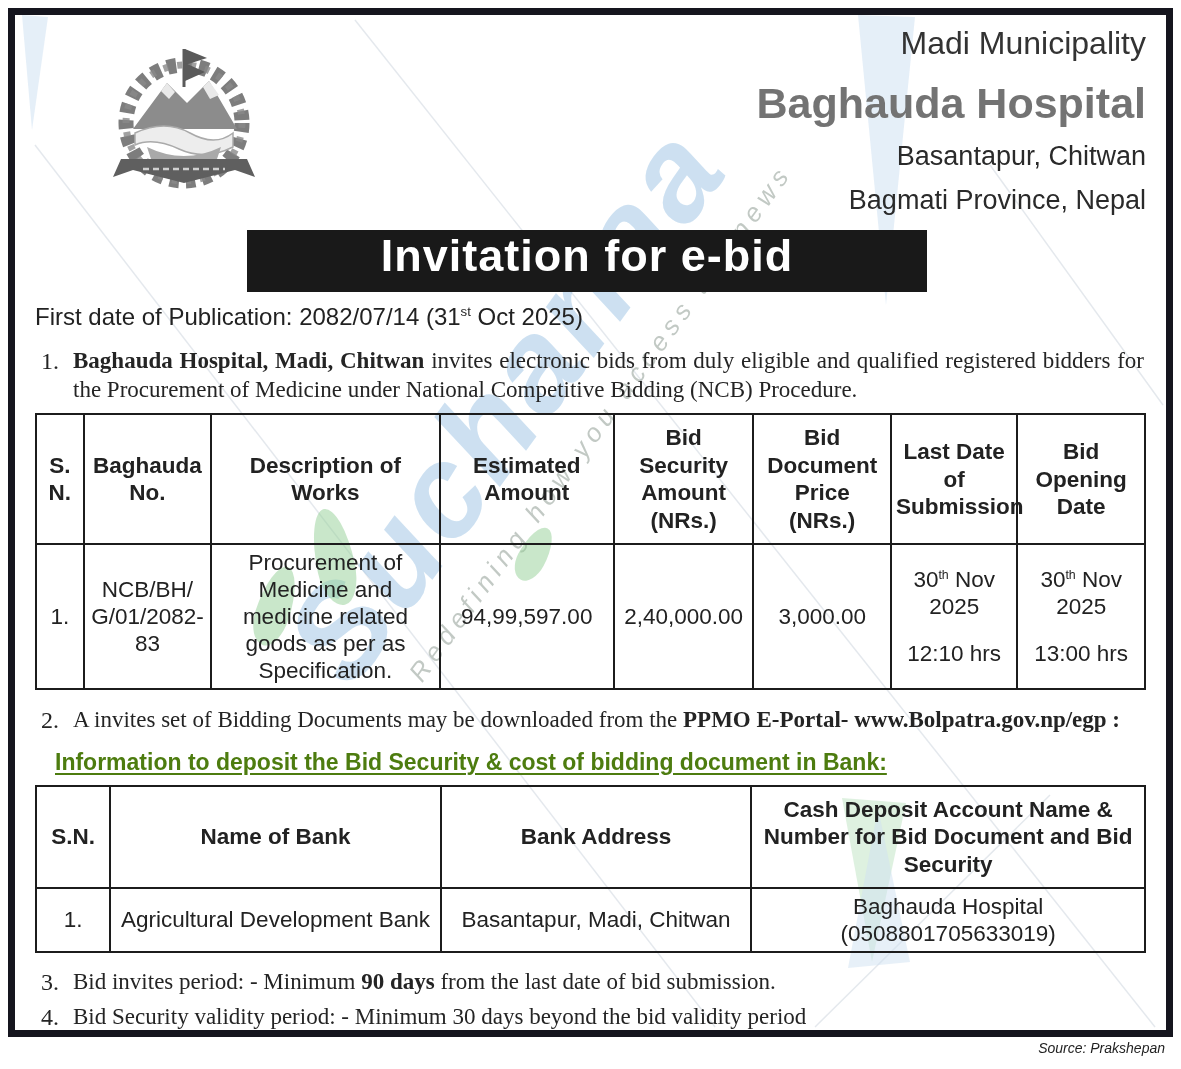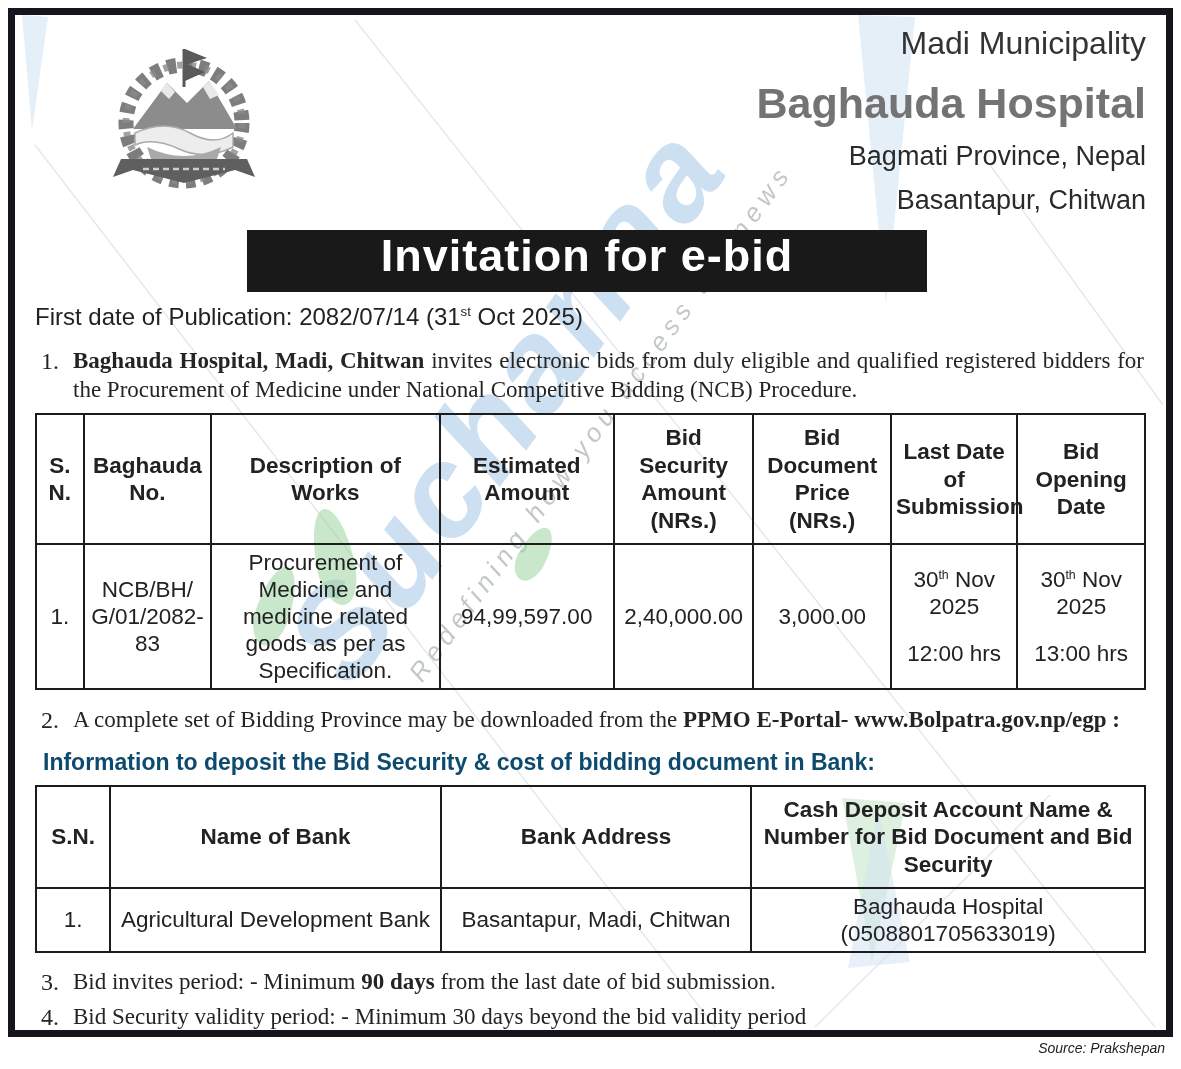--- a/index.html
+++ b/index.html
@@ -49,22 +49,22 @@
   table{border-collapse:collapse;width:100%;table-layout:fixed;}
   th,td{border:2px solid #1c1c1c;text-align:center;vertical-align:middle;color:#222;}
   th{font-weight:700;font-size:22.5px;padding:9px 4px;line-height:1.22;}
   td{font-size:22.5px;padding:4px 5px;line-height:1.2;}
   .t1{margin-top:9px;}
   .t1 tbody td{height:112px;}
   .cell-time{margin-top:20px;}
   .t2{margin-top:9px;}
   .t2 tbody td{height:42px;}
   .bank-head{
-    margin:13px 0 0 8px;font-size:23px;font-weight:700;color:#0c4a6e;
-    text-decoration-thickness:2px;text-underline-offset:3px;
+    margin:13px 0 0 20px;font-size:23px;font-weight:700;color:#4d7c0f;
+    text-decoration:underline;text-decoration-thickness:2px;text-underline-offset:3px;
     display:inline-block;
   }
   .source{
     position:absolute;right:16px;top:1040px;z-index:2;
     font-style:italic;font-size:14px;color:#1f1f1f;
   }
 </style>
 </head>
 <body>
 
@@ -103,22 +103,22 @@
       <polygon points="108,46 114,40 124,54 115,58" fill="#e9e9e9"></polygon>
       <path d="M40,92 Q70,78 95,92 Q120,106 138,92 L138,106 Q110,120 84,108 Q58,96 40,104 Z" fill="#ededed" stroke="#aaa" stroke-width="1.5"></path>
       <path d="M52,106 Q89,124 126,106 L122,118 Q89,132 56,118 Z" fill="#a9a9a9"></path>
       <polygon points="26,118 152,118 160,136 140,129 89,142 38,129 18,136" fill="#5f5f5f"></polygon>
       <line x1="48" y1="128" x2="130" y2="128" stroke="#cfcfcf" stroke-width="2.5" stroke-dasharray="6 4"></line>
     </svg>
 
     <div class="head">
       <div class="muni">Madi Municipality</div>
       <div class="hosp">Baghauda Hospital</div>
+      <div class="addr">Basantapur, Chitwan</div>
       <div class="addr">Bagmati Province, Nepal</div>
-      <div class="addr">Basantapur, Chitwan</div>
     </div>
 
     <div class="banner">
       <span>Invitation for e-bid</span>
     </div>
 
     <div class="pub"><span>First date of Publication: 2082/07/14 (31</span><sup>st</sup><span> Oct 2025)</span></div>
 
     <div class="item">
       <span class="num">1.</span>
@@ -151,33 +151,33 @@
       <tbody>
         <tr>
           <td>1.</td>
           <td>NCB/BH/ G/01/2082- 83</td>
           <td>Procurement of Medicine and medicine related goods as per as Specification.</td>
           <td>94,99,597.00</td>
           <td>2,40,000.00</td>
           <td>3,000.00</td>
           <td>
             <div><span>30</span><sup>th</sup><span> Nov 2025</span></div>
-            <div class="cell-time">12:00 hrs</div>
+            <div class="cell-time">12:10 hrs</div>
           </td>
           <td>
             <div><span>30</span><sup>th</sup><span> Nov 2025</span></div>
             <div class="cell-time">13:00 hrs</div>
           </td>
         </tr>
       </tbody>
     </table>
 
     <div class="item">
       <span class="num">2.</span>
-      <div class="txt"><span>A complete set of Bidding Province may be downloaded from the </span><b>PPMO E-Portal- www.Bolpatra.gov.np/egp :</b></div>
+      <div class="txt"><span>A invites set of Bidding Documents may be downloaded from the </span><b>PPMO E-Portal- www.Bolpatra.gov.np/egp :</b></div>
     </div>
 
     <div>
       <span class="bank-head">Information to deposit the Bid Security &amp; cost of bidding document in Bank:</span>
     </div>
 
     <table class="t2">
       <colgroup>
         <col style="width:6.7%">
           <col style="width:29.8%">

